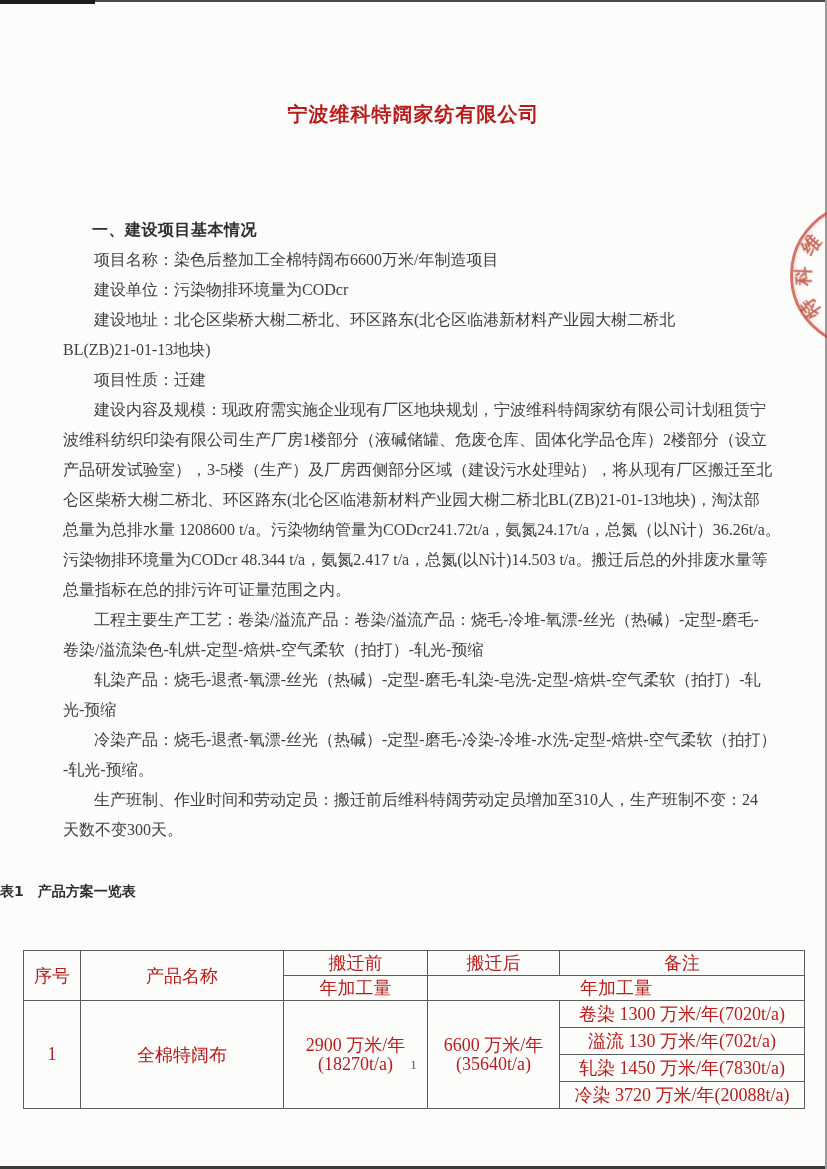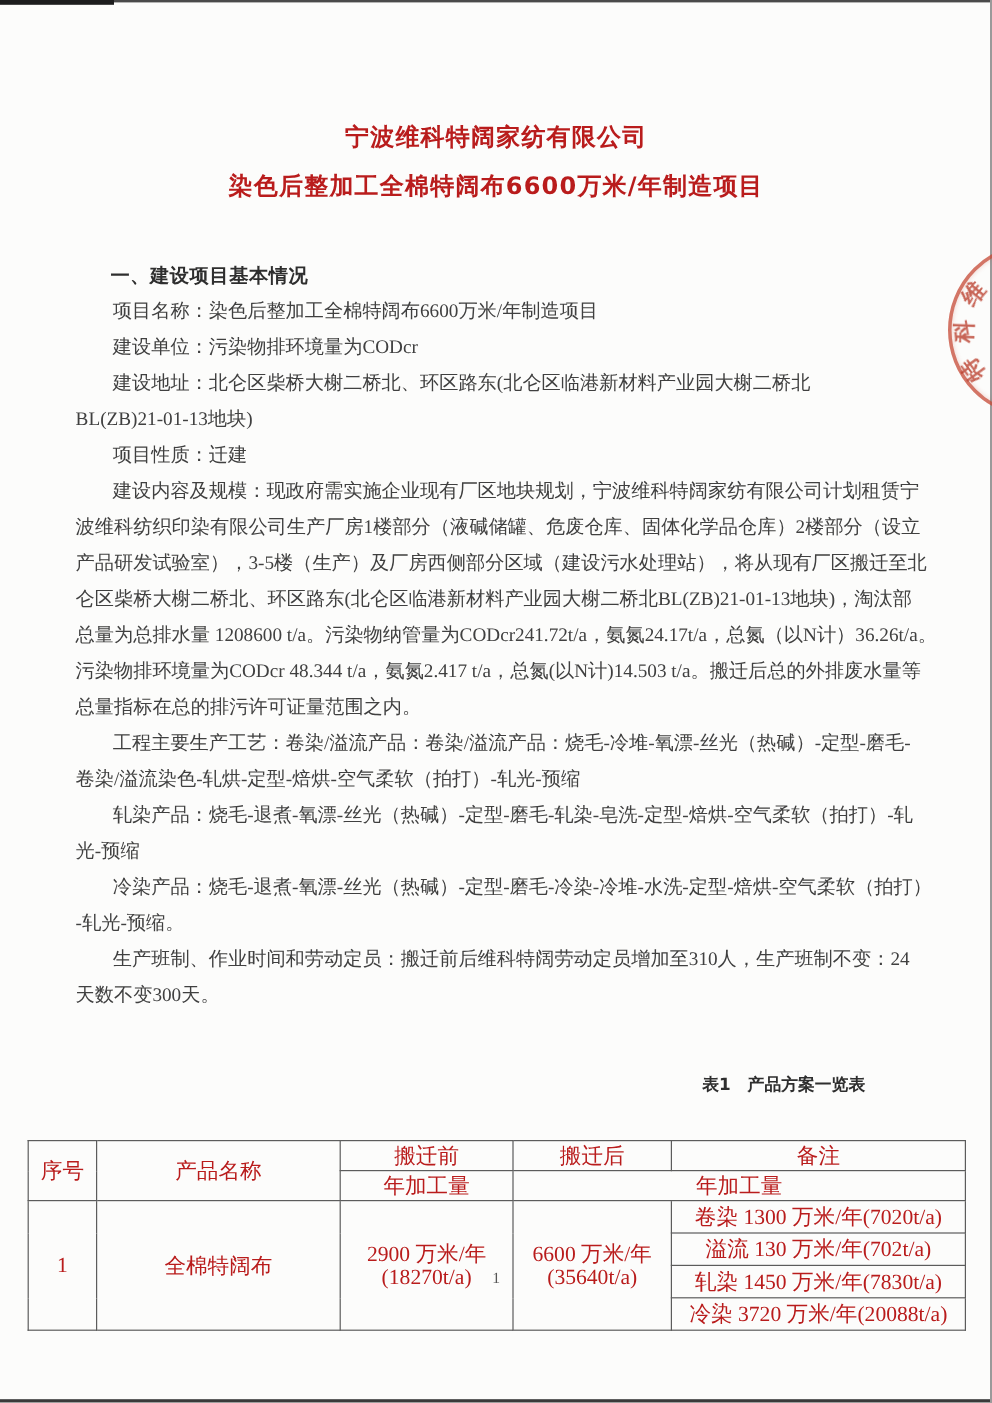--- a/index.html
+++ b/index.html
@@ -32,23 +32,23 @@
   .section-heading{
     font-family:"DejaVu Sans","Liberation Sans",sans-serif;
     font-weight:bold;color:#2e2e2e;
     padding-left:29px;letter-spacing:0.5px;
   }
   .line{white-space:nowrap;}
   .line.indent{padding-left:31px;}
 
   .table-caption{
     position:absolute;left:0;top:883px;width:721px;
-    text-align:right;
+    text-align:left;
     font-family:"DejaVu Sans","Liberation Sans",sans-serif;
-    font-weight:bold;font-size:14px;color:#2e2e2e;margin-top:12px;
+    font-weight:bold;font-size:14px;color:#2e2e2e;
   }
   table.plan{
     position:absolute;left:23px;top:950px;
     width:781px;border-collapse:collapse;table-layout:fixed;
     font-size:18px;color:#b91c1c;
   }
   table.plan td{
     border:1px solid #5c5c5c;
     text-align:center;vertical-align:middle;
     padding:0 2px;overflow:hidden;
@@ -84,21 +84,20 @@
 
 <div class="scan">
 
   <div class="edge-top"></div>
   <div class="edge-top-heavy"></div>
   <div class="edge-bottom"></div>
   <div class="edge-right"></div>
 
   <div class="title-block">
     <div class="line">宁波维科特阔家纺有限公司</div>
-    <div class="line">染色后整加工全棉特阔布6600万米/年制造项目</div>
   </div>
 
   <div class="body-text">
     <div class="line section-heading">一、建设项目基本情况</div>
     <div class="line indent">项目名称：染色后整加工全棉特阔布6600万米/年制造项目</div>
     <div class="line indent">建设单位：污染物排环境量为CODcr</div>
     <div class="line indent">建设地址：北仑区柴桥大榭二桥北、环区路东(北仑区临港新材料产业园大榭二桥北</div>
     <div class="line">BL(ZB)21-01-13地块)</div>
     <div class="line indent">项目性质：迁建</div>
     <div class="line indent">建设内容及规模：现政府需实施企业现有厂区地块规划，宁波维科特阔家纺有限公司计划租赁宁</div>

